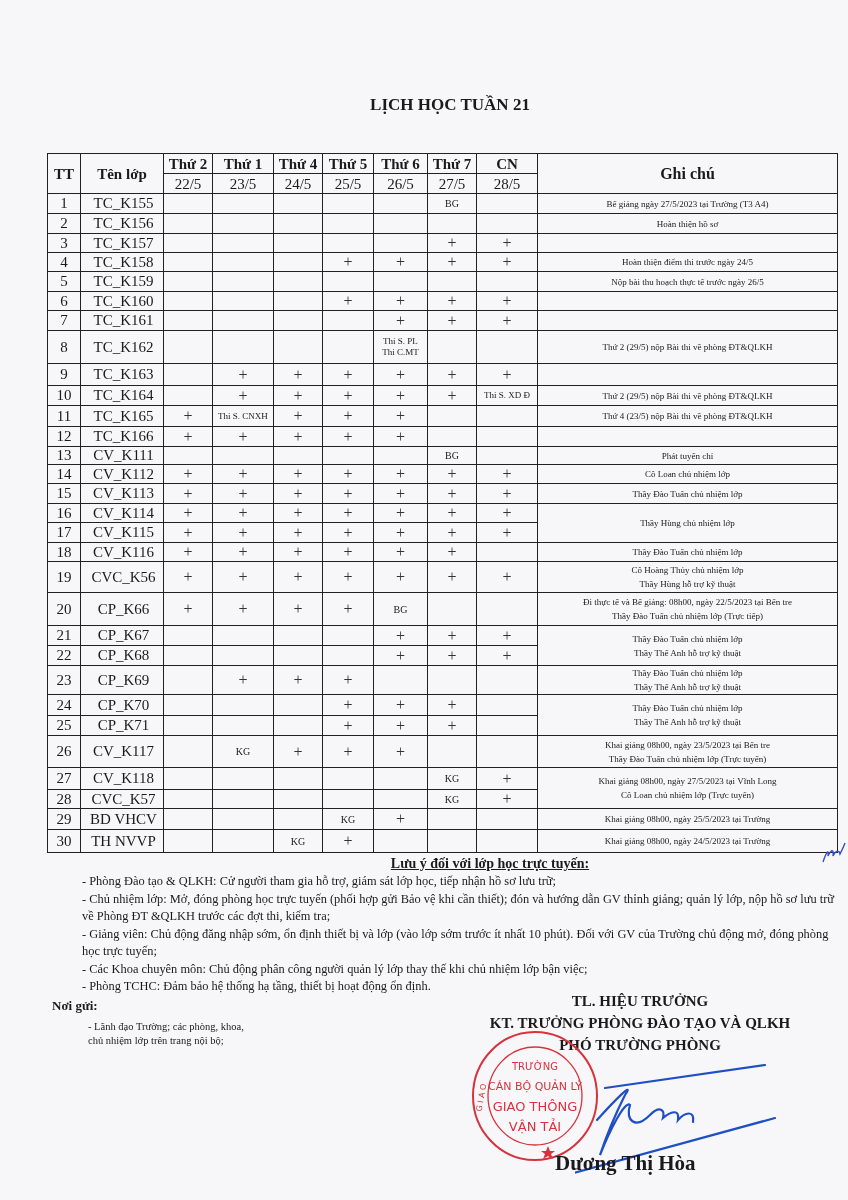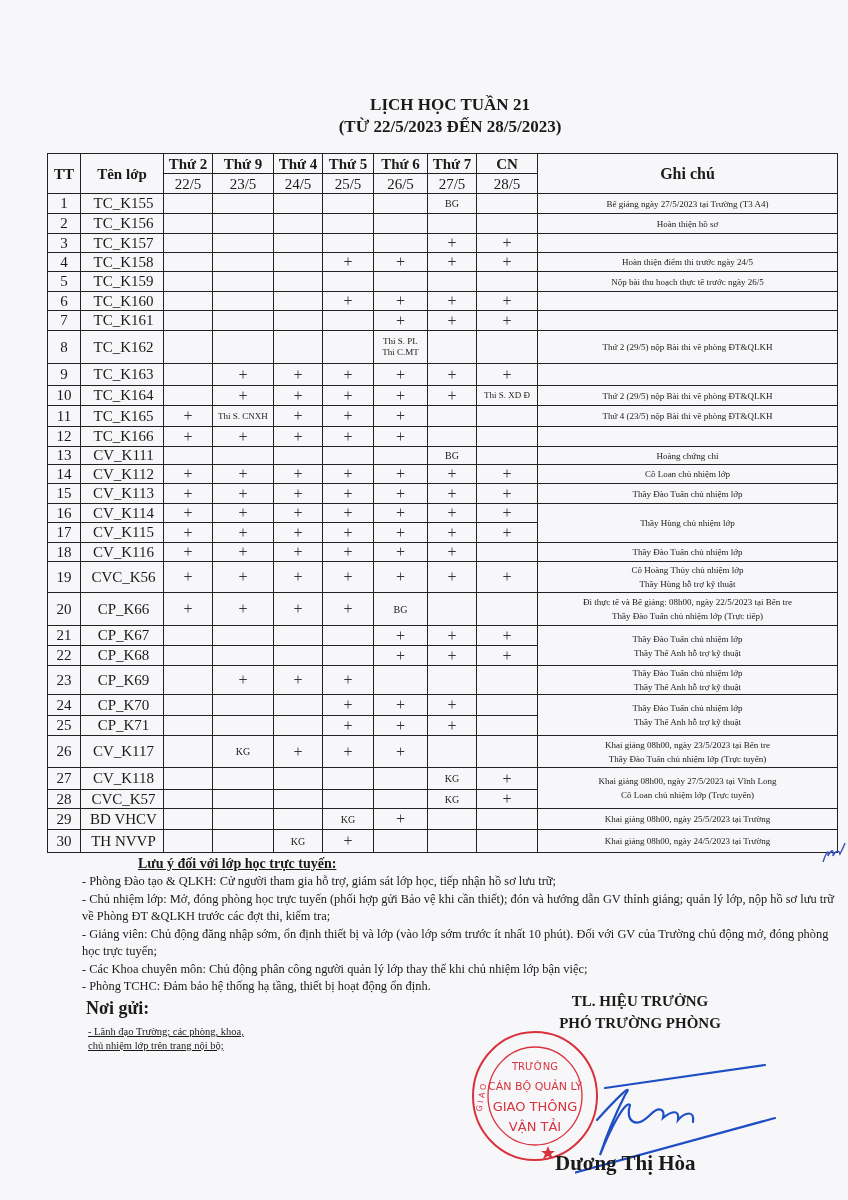--- a/index.html
+++ b/index.html
@@ -11,59 +11,58 @@
   table.sched { position:absolute; left:47px; top:153px; border-collapse:collapse; table-layout:fixed; width:790px; }
   table.sched td, table.sched th { border:1px solid #222; padding:0; text-align:center; vertical-align:middle; overflow:hidden; }
   table.sched th { font-weight:bold; font-size:15px; height:19px; line-height:18px; }
   table.sched th.date { font-weight:normal; font-size:15px; }
   td.tt { font-size:15px; }
   td.name { text-align:center; padding-left:3px !important; font-size:15px; white-space:nowrap; }
   td.mark { font-size:16px; color:#333; }
   td.small { font-size:9px; line-height:11px; }
   td.note { font-size:9px; line-height:14px; padding:0 4px; }
   .notes { left:82px; top:855px; width:760px; font-size:12.4px; line-height:17.5px; }
-  .notes .head { font-weight:bold; text-decoration:underline; font-size:14px; margin-left:56px; line-height:18px; }
+  .notes .head { font-weight:bold; text-decoration:underline; font-size:14px; margin-left:56px; line-height:18px;text-align:center; }
   .recip { left:52px; top:998px; width:360px; }
-  .recip .lbl { font-weight:bold; font-size:18px;margin-left:34px; }
-  .recip .it { font-size:10.5px; line-height:14px; margin-left:36px;text-decoration:underline; }
+  .recip .lbl { font-weight:bold; font-size:13px; }
+  .recip .it { font-size:10.5px; line-height:14px; margin-left:36px; }
   .signer { left:440px; top:990px; width:400px; text-align:center; font-weight:bold; font-size:15px; line-height:22px; }
   .signame { left:555px; top:1151px; font-weight:bold; font-size:21px; }
   .stamp { left:470px; top:1028px; width:130px; height:135px; }
   .sig { left:575px; top:1060px; width:230px; height:120px; }
 </style>
 </head>
 <body>
 
 <div class="abs org">
 </div>
 
 <div class="abs title">
   <div>LỊCH HỌC TUẦN 21</div>
-  <div>(TỪ 22/5/2023 ĐẾN 28/5/2023)</div>
 </div>
 
 <table class="sched">
   <colgroup>
     <col style="width:33px">
       <col style="width:83px">
     <col style="width:49px">
       <col style="width:61px">
       <col style="width:49px">
       <col style="width:51px">
     <col style="width:54px">
       <col style="width:49px">
       <col style="width:61px">
       <col style="width:300px">
   </colgroup>
   <thead>
     <tr>
       <th rowspan="2">TT</th>
       <th rowspan="2">Tên lớp</th>
       <th>Thứ 2</th>
-      <th>Thứ 9</th>
+      <th>Thứ 1</th>
       <th>Thứ 4</th>
       <th>Thứ 5</th>
       <th>Thứ 6</th>
       <th>Thứ 7</th>
       <th>CN</th>
       <th rowspan="2" style="font-size:16px">Ghi chú</th>
     </tr>
     <tr>
       <th class="date">22/5</th>
       <th class="date">23/5</th>
@@ -223,21 +222,21 @@
       <tr style="height: 15px;">
         <td class="tt">13</td>
         <td class="name">CV_K111</td>
         <td class="small" style="white-space: pre-line;"></td>
         <td class="small" style="white-space: pre-line;"></td>
         <td class="small" style="white-space: pre-line;"></td>
         <td class="small" style="white-space: pre-line;"></td>
         <td class="small" style="white-space: pre-line;"></td>
         <td class="small" style="font-size: 10px; white-space: pre-line;">BG</td>
         <td class="small" style="white-space: pre-line;"></td>
-        <td class="note" style="white-space: pre-line;">Hoàng chứng chỉ</td>
+        <td class="note" style="white-space: pre-line;">Phát tuyến chỉ</td>
       </tr>
       <tr style="height: 19px;">
         <td class="tt">14</td>
         <td class="name">CV_K112</td>
         <td class="mark" style="white-space: pre-line;">+</td>
         <td class="mark" style="white-space: pre-line;">+</td>
         <td class="mark" style="white-space: pre-line;">+</td>
         <td class="mark" style="white-space: pre-line;">+</td>
         <td class="mark" style="white-space: pre-line;">+</td>
         <td class="mark" style="white-space: pre-line;">+</td>
@@ -452,20 +451,21 @@
 </div>
 
 <div class="abs recip">
   <div class="lbl">Nơi gửi:</div>
   <div class="it" style="margin-top:6px">- Lãnh đạo Trường; các phòng, khoa,</div>
   <div class="it">chủ nhiệm lớp trên trang nội bộ;</div>
 </div>
 
 <div class="abs signer">
   <div>TL. HIỆU TRƯỞNG</div>
+  <div>KT. TRƯỞNG PHÒNG ĐÀO TẠO VÀ QLKH</div>
   <div>PHÓ TRƯỜNG PHÒNG</div>
 </div>
 
 <svg class="abs stamp" viewBox="0 0 130 135">
   <g fill="none" stroke="#d8323c">
     <ellipse cx="65" cy="68" rx="62" ry="64" stroke-width="2"></ellipse>
     <ellipse cx="65" cy="68" rx="47" ry="49" stroke-width="1.3"></ellipse>
   </g>
   <g fill="#d8323c" font-family="DejaVu Sans, sans-serif" text-anchor="middle">
     <text x="65" y="42" font-size="10">TRƯỜNG</text>

